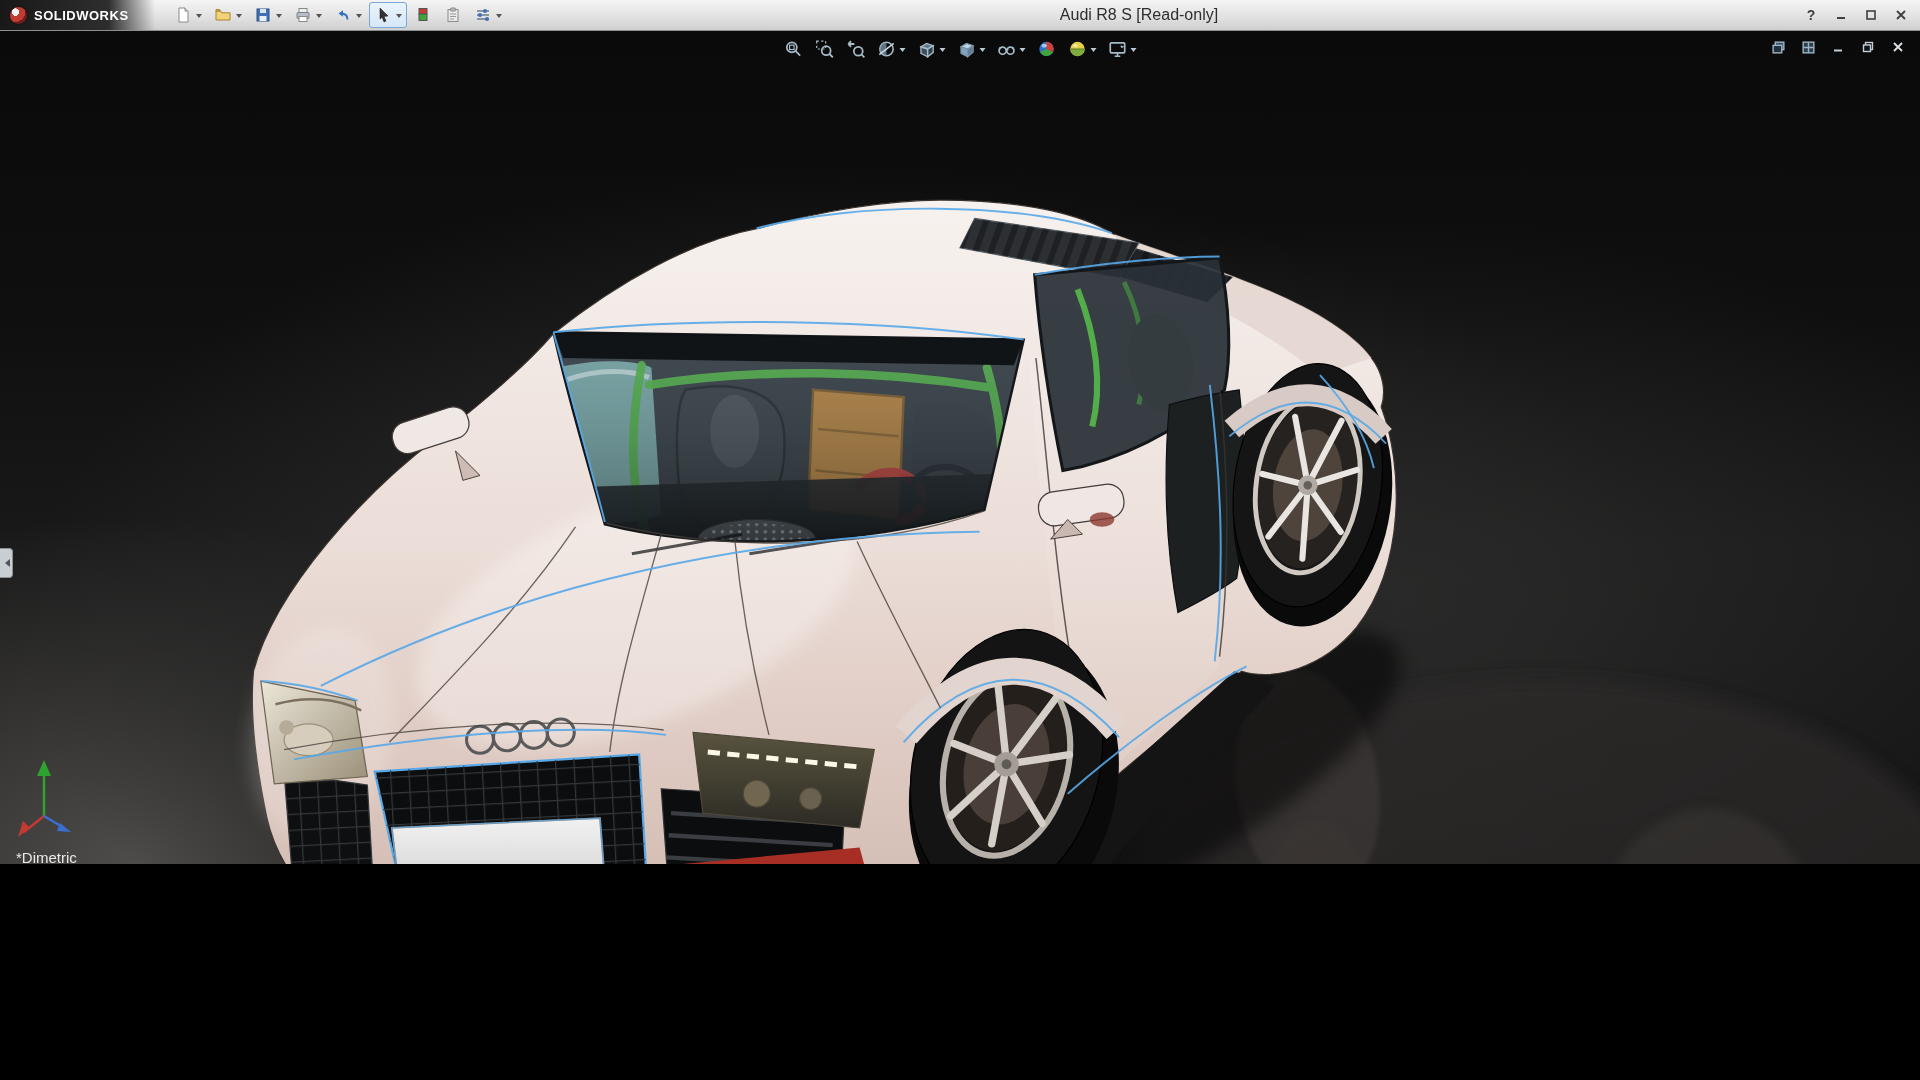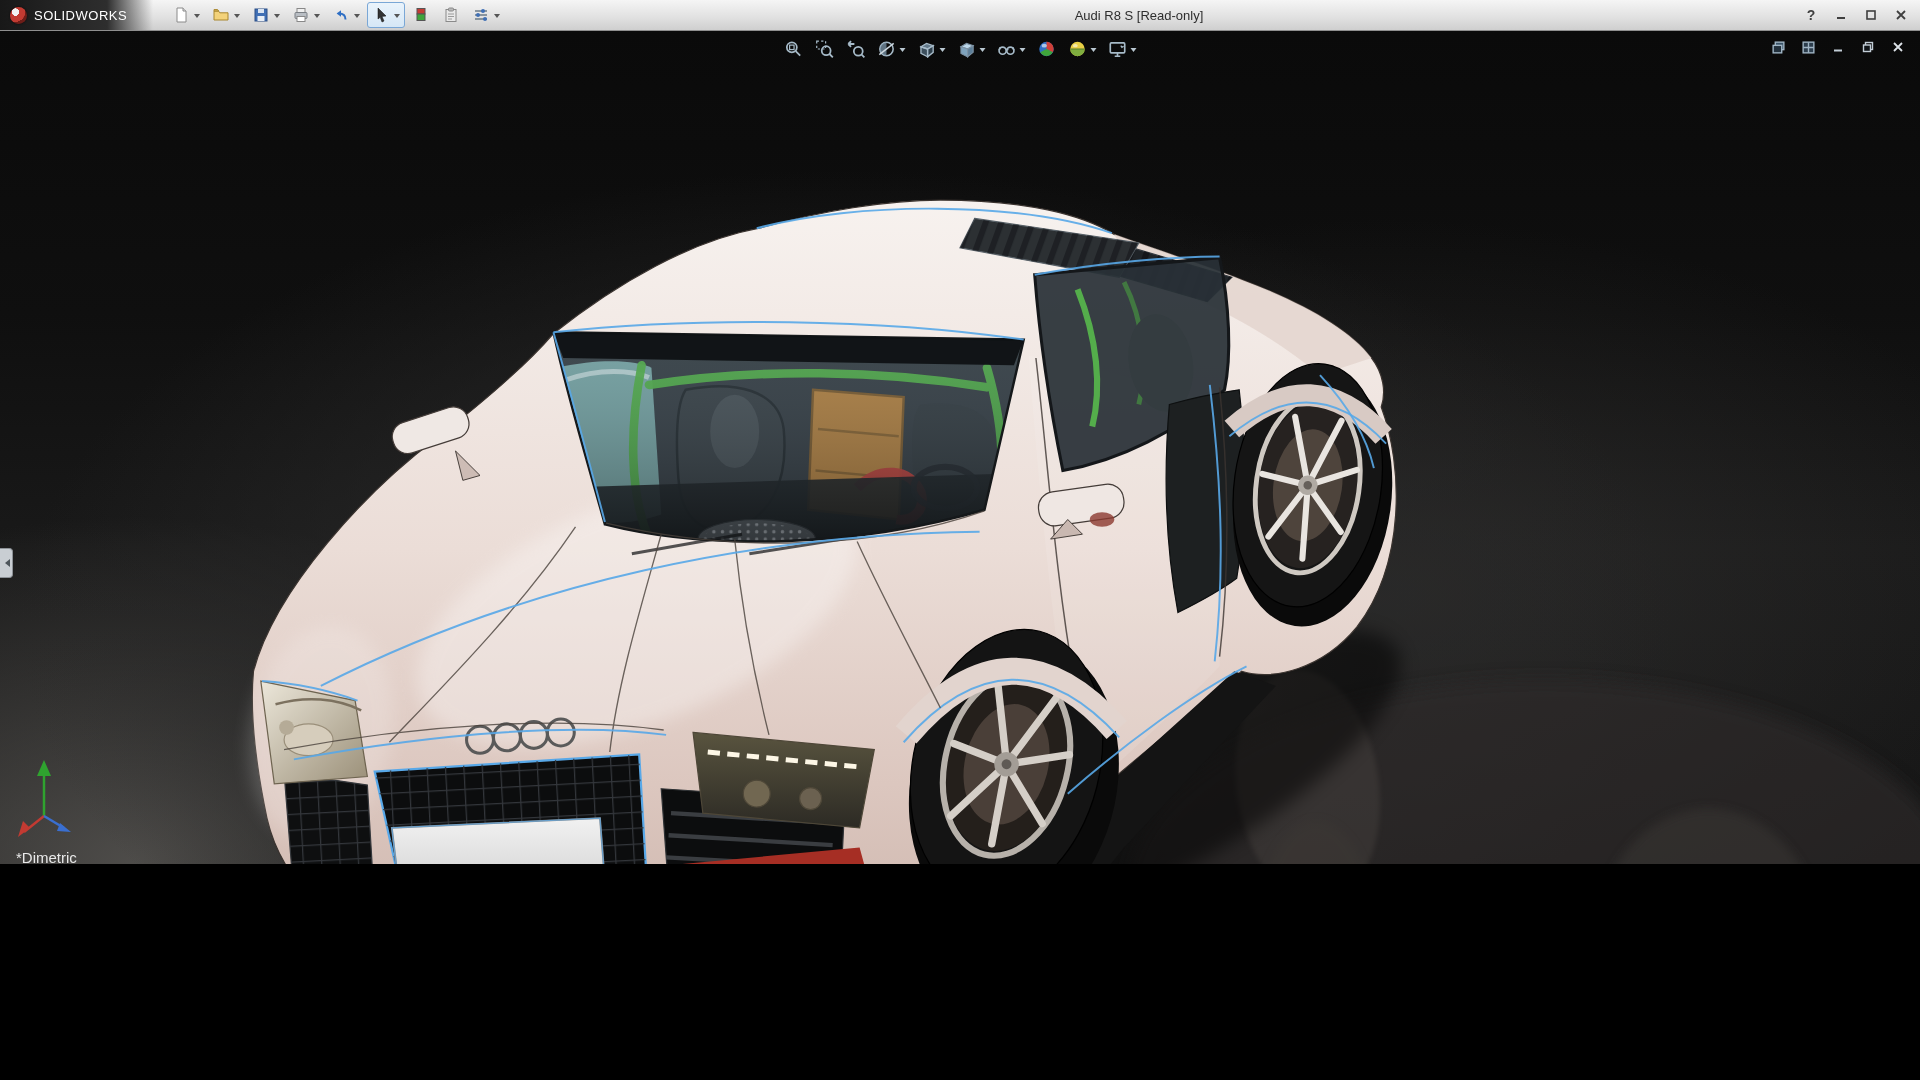--- a/index.html
+++ b/index.html
@@ -8,27 +8,27 @@
 
   
   .titlebar{position:absolute;top:0;left:0;width:1920px;height:30px;z-index:20;
     background:linear-gradient(#f5f5f5,#e2e2e2 55%,#cfcfcf);border-bottom:1px solid #8f8f8f;
     display:flex;align-items:center;}
   .logo{height:30px;display:flex;align-items:center;gap:7px;padding:0 26px 0 10px;
     background:linear-gradient(90deg,#181818 0%,#2e2e2e 70%,rgba(46,46,46,0) 100%);}
   .logo-mark{width:17px;height:17px;border-radius:50%;
     background:radial-gradient(circle at 32% 30%, #f2f2f2 0 22%, #c23b32 23% 58%, #6e1d18 59% 100%);
     box-shadow:0 0 2px rgba(0,0,0,.8);}
-  .logo-text{color:#fff;font-size:13px;font-weight:normal;letter-spacing:.5px;}
+  .logo-text{color:#fff;font-size:13px;font-weight:bold;letter-spacing:.5px;}
   .tb{display:flex;align-items:center;gap:2px;margin-left:14px;}
   .tbtn{height:26px;display:flex;align-items:center;padding:0 4px;border:1px solid transparent;border-radius:3px;}
   .tbtn.pressed{border-color:#7aa7d6;background:linear-gradient(#eaf3fb,#d6e7f6);}
   .caret{width:0;height:0;border:3px solid transparent;border-top:4px solid #555;margin-left:4px;margin-top:5px;}
   .titletext{position:absolute;left:1139px;top:0;height:30px;transform:translateX(-50%);
-    display:flex;align-items:center;color:#2e2e2e;font-size:13px;white-space:nowrap;}
+    display:flex;align-items:center;color:#2e2e2e;font-size:16px;white-space:nowrap;}
   .winctl{position:absolute;right:4px;top:0;height:30px;display:flex;align-items:center;}
   .wbtn{width:30px;height:24px;display:flex;align-items:center;justify-content:center;
     color:#3f3f3f;font-size:14px;font-weight:bold;}
 
   
   .viewport{position:absolute;left:0;top:30px;width:1920px;height:834px;overflow:hidden;
     background:
       radial-gradient(1150px 640px at 44% 72%, rgba(66,64,62,.95) 0%, rgba(40,40,40,.55) 45%, rgba(0,0,0,0) 72%),
       radial-gradient(860px 560px at 7% 100%, rgba(88,86,83,.85) 0%, rgba(0,0,0,0) 62%),
       radial-gradient(980px 540px at 72% 68%, rgba(54,53,52,.6) 0%, rgba(0,0,0,0) 70%),

